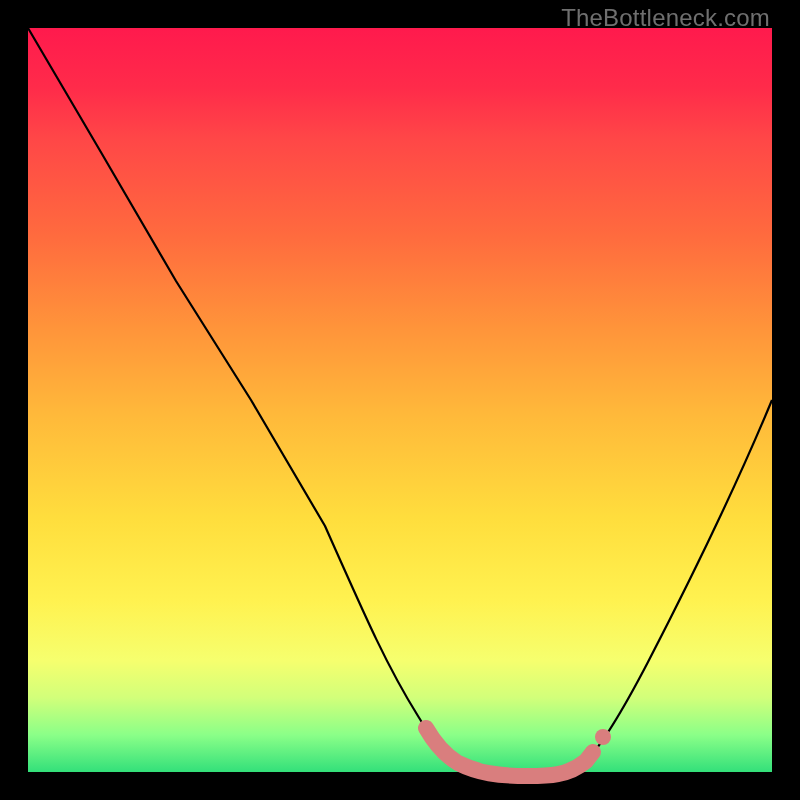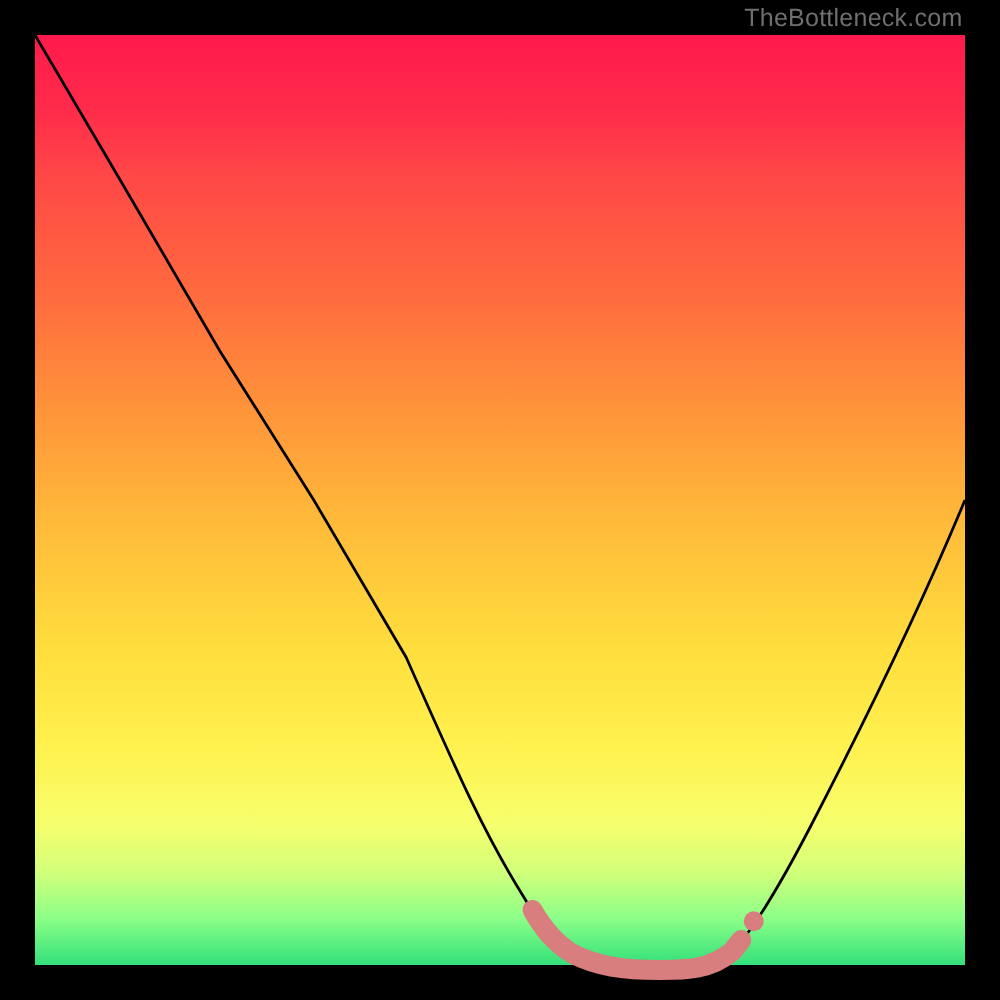--- a/index.html
+++ b/index.html
@@ -40,21 +40,21 @@
       #d2ff7a 90%,
       #8bff88 95%,
       #33e07a 100%
     );
   }
   .attribution {
     position: absolute;
     top: 4px;
     right: 30px;
     color: #6f6f6f;
-    font-size: 20px;
+    font-size: 24px;
     letter-spacing: 0.2px;
     user-select: none;
   }
   svg.curves {
     position: absolute;
     left: 0;
     top: 0;
     width: 744px;
     height: 744px;
     overflow: visible;

